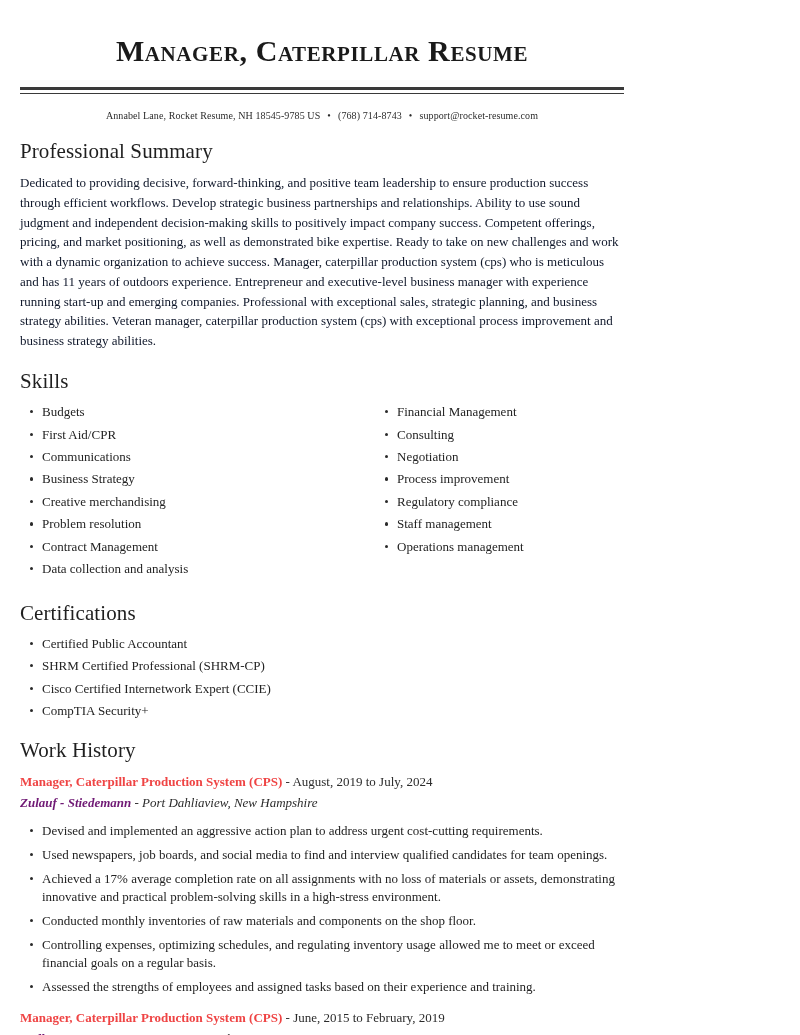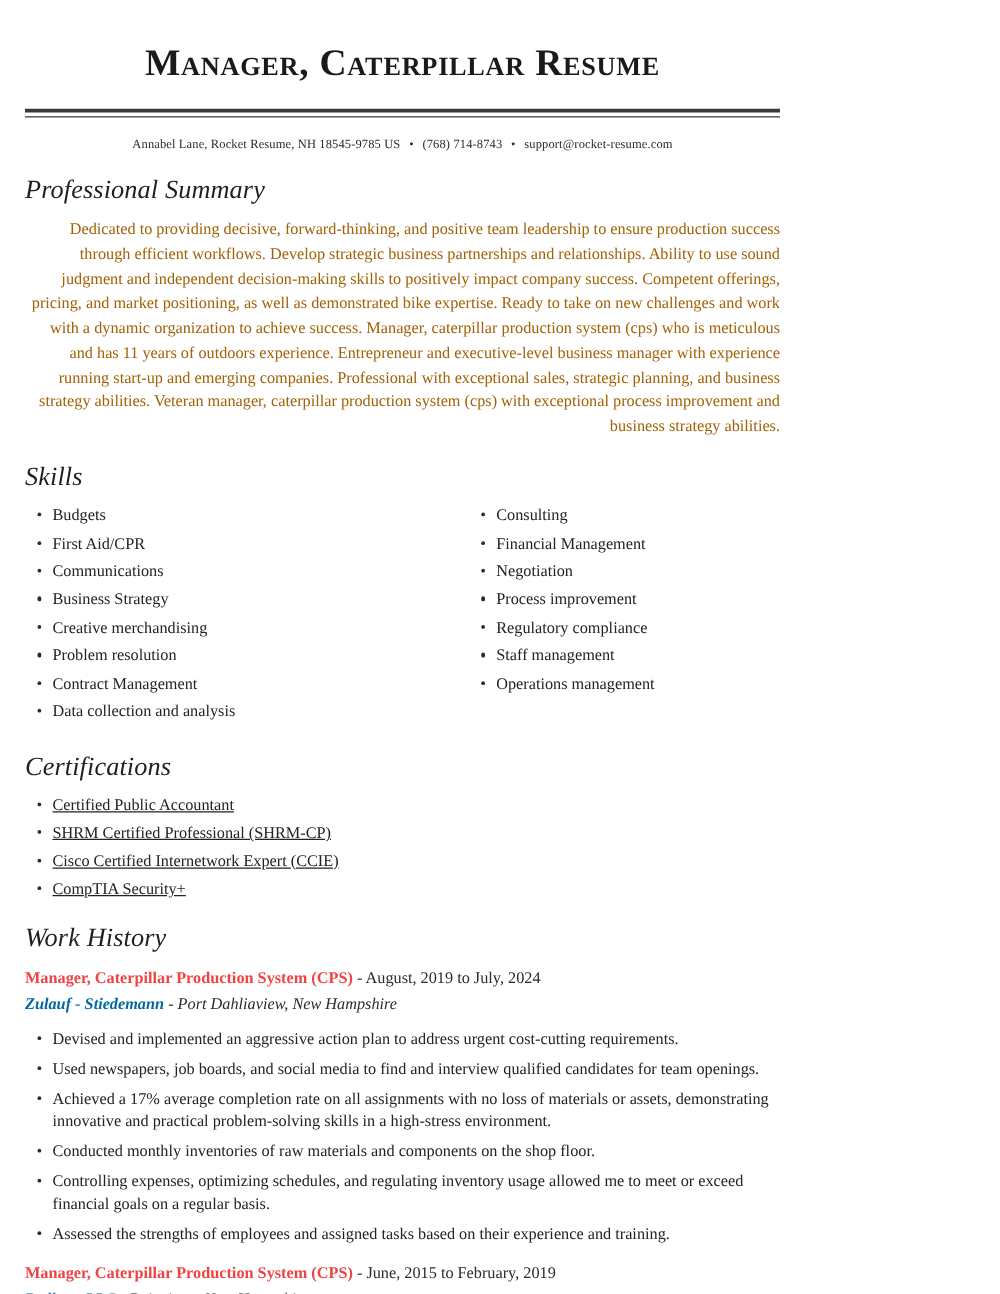--- a/index.html
+++ b/index.html
@@ -58,27 +58,26 @@
   .section {
     margin-top: 18px;
   }
   .section-heading {
     font-size: 21px;
     font-weight: normal;
     color: #1f1f1f;
     margin: 0 0 9px 0;
     line-height: 1.2;
     letter-spacing: 0.1px;
-    font-style: italic;
   }
   .summary-text {
     font-size: 13px;
     line-height: 1.52;
-    text-align: right;
-    color: #a16207;
+    text-align: left;
+    color: #0f172a;
     margin: 0;
   }
 
   
   ul.bullets {
     margin: 0;
     padding: 0;
     list-style: none;
   }
   ul.bullets li {
@@ -107,21 +106,20 @@
   .skills-col {
     width: 50%;
     box-sizing: border-box;
   }
   .skills-col.right {
     padding-left: 53px;
   }
 
   .certs-list li {
     margin-bottom: 5px;
-    text-decoration: underline;
   }
 
   
   .job {
     margin-top: 14px;
   }
   .job:first-of-type {
     margin-top: 10px;
   }
   .job-title-line {
@@ -140,21 +138,21 @@
   .job-company-line {
     font-size: 13px;
     font-style: italic;
     line-height: 1.45;
     color: #2b2b2b;
     margin-top: 2px;
   }
   .job-company {
     font-weight: bold;
     font-style: italic;
-    color: #0369a1;
+    color: #701a75;
   }
   .job-location {
     font-style: italic;
     font-weight: normal;
   }
   ul.job-bullets {
     margin-top: 9px;
   }
   ul.job-bullets li {
     margin-bottom: 6px;
@@ -188,22 +186,22 @@
           <li>Communications</li>
           <li>Business Strategy</li>
           <li>Creative merchandising</li>
           <li>Problem resolution</li>
           <li>Contract Management</li>
           <li>Data collection and analysis</li>
         </ul>
       </div>
       <div class="skills-col right">
         <ul class="bullets">
+          <li>Financial Management</li>
           <li>Consulting</li>
-          <li>Financial Management</li>
           <li>Negotiation</li>
           <li>Process improvement</li>
           <li>Regulatory compliance</li>
           <li>Staff management</li>
           <li>Operations management</li>
         </ul>
       </div>
     </div>
   </div>
 

